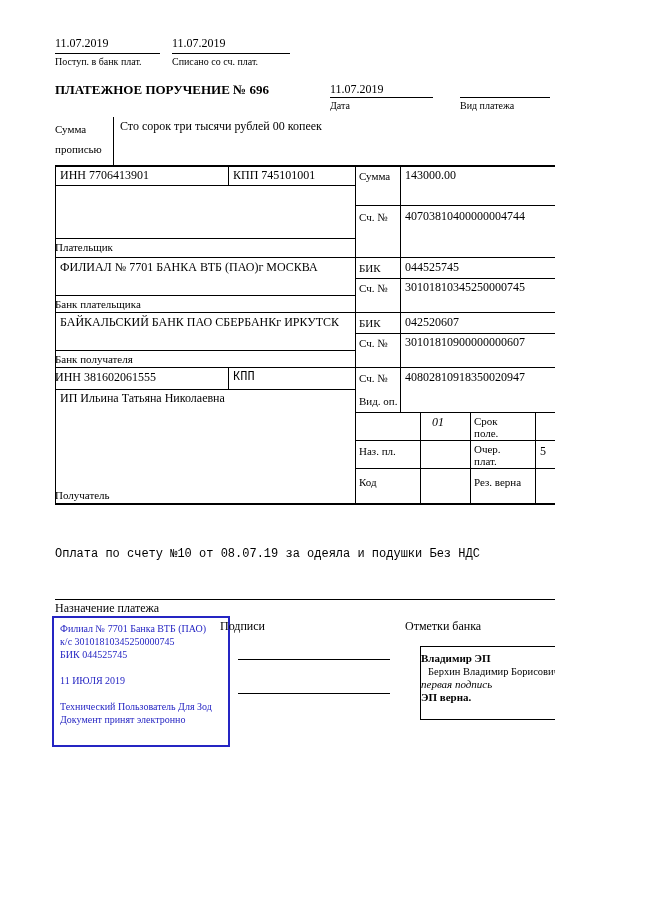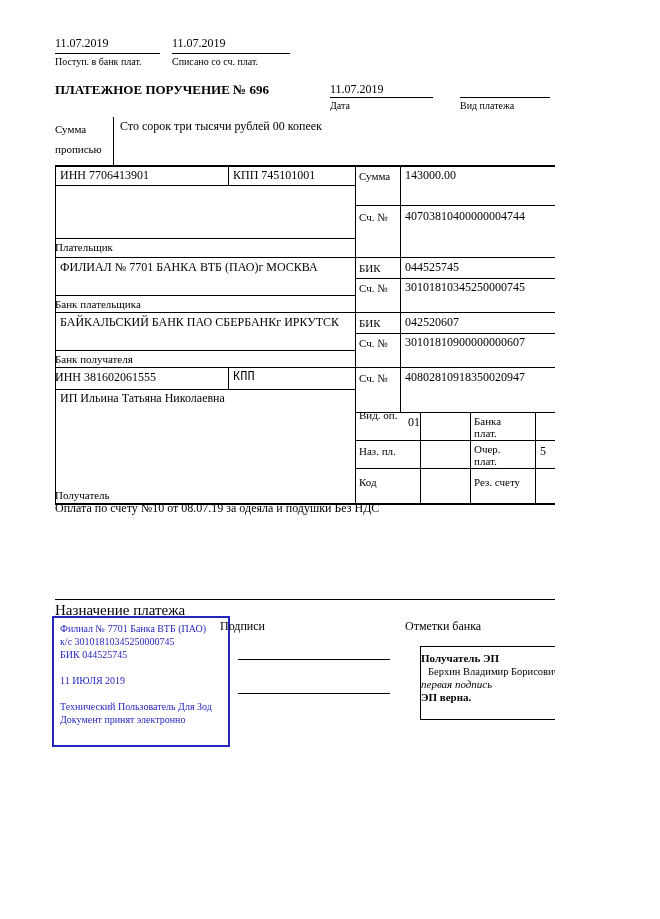--- a/index.html
+++ b/index.html
@@ -4,21 +4,21 @@
 <style>
   * { margin:0; padding:0; box-sizing:border-box; }
   html,body { background:#fff; }
   body { font-family:"Liberation Serif","DejaVu Serif",serif; color:#000; }
   .page { position:relative; width:555px; height:919px; background:#fff; overflow:hidden; }
   .t  { position:absolute; white-space:nowrap; line-height:1.15; }
   .tw { position:absolute; white-space:normal; }
   .hl { position:absolute; height:1px; background:#000; }
   .vl { position:absolute; width:1px; background:#000; }
   .box { position:absolute; border:1px solid #000; }
-  .f8 { font-size:10px; } .f9 { font-size:15px; } .f10 { font-size:10px; }
+  .f8 { font-size:10px; } .f9 { font-size:12px; } .f10 { font-size:10px; }
   .f11 { font-size:11px; } .f12 { font-size:12px; } .f13 { font-size:13px; }
   .b { font-weight:bold; } .i { font-style:italic; } .ctr { text-align:left; }
   .stamp-inner { padding:4px 6px; font-size:10px; line-height:13px; }
   .stamp-gap { margin-top:13px; }
 </style>
 </head>
 <body>
 
 <div class="page">
 
@@ -95,49 +95,49 @@
   <div class="t f12" style="left:405px; top:336px;">30101810900000000607</div>
   <div class="t f11" style="left:55px;  top:353px;">Банк получателя</div>
 
   <div class="t f12" style="left:55px;  top:371px;">ИНН 381602061555</div>
   <div class="t f12" style="left:233px; top:371px;font-family:Liberation Mono, monospace;">КПП</div>
   <div class="t f11" style="left:359px; top:372px;">Сч. №</div>
   <div class="t f12" style="left:405px; top:371px;">40802810918350020947</div>
   <div class="t f12" style="left:60px;  top:392px;">ИП Ильина Татьяна Николаевна</div>
   <div class="t f11" style="left:55px;  top:489px;">Получатель</div>
 
-  <div class="t f11" style="left:359px; top:409px;font-family:Liberation Serif, serif;">Вид. оп.</div>
-  <div class="t f12" style="left:408px; top:416px;">01</div>
-  <div class="tw f11" style="left:474px; top:415px; width:40px; line-height:12px;">Банка плат.</div>
+  <div class="t f11" style="left:359px; top:395px;font-family:Liberation Serif, serif;">Вид. оп.</div>
+  <div class="t f12" style="left:432px; top:416px;font-style:italic;">01</div>
+  <div class="tw f11" style="left:474px; top:415px; width:40px; line-height:12px;">Срок поле.</div>
   <div class="t f11" style="left:359px; top:445px;">Наз. пл.</div>
   <div class="tw f11" style="left:474px; top:443px; width:40px; line-height:12px;">Очер. плат.</div>
   <div class="t f12" style="left:540px; top:445px;">5</div>
   <div class="t f11" style="left:359px; top:476px;">Код</div>
-  <div class="t f11" style="left:474px; top:476px;">Рез. счету</div>
+  <div class="t f11" style="left:474px; top:476px;">Рез. верна</div>
 
-  <div class="t f12" style="left:55px; top:502px;">Оплата по счету №10 от 08.07.19 за одеяла и подушки Без НДС</div>
+  <div class="t f12" style="left:55px; top:548px;font-family:Liberation Mono, monospace;">Оплата по счету №10 от 08.07.19 за одеяла и подушки Без НДС</div>
   <div class="hl" style="left:55px; top:599px; width:557px;"></div>
   <div class="t f9" style="left:55px; top:602px;">Назначение платежа</div>
 
   <div class="box" style="left: 52px; top: 616px; width: 178px; height: 131px; border-width: 2px; border-color: rgb(37, 37, 195);">
     <div class="stamp-inner" style="color: rgb(37, 37, 195);">
       <div>Филиал № 7701 Банка ВТБ (ПАО)</div>
       <div>к/с 30101810345250000745</div>
       <div>БИК 044525745</div>
       <div class="stamp-gap">11 ИЮЛЯ 2019</div>
       <div class="stamp-gap" style="white-space:normal; width:158px;">Технический Пользователь Для Зод</div>
       <div>Документ принят электронно</div>
     </div>
   </div>
 
   <div class="t f12 ctr" style="left:220px; top:620px; width:140px;">Подписи</div>
   <div class="t f12 ctr" style="left:405px; top:620px; width:185px;">Отметки банка</div>
   <div class="hl" style="left:238px; top:659px; width:152px;"></div>
   <div class="hl" style="left:238px; top:693px; width:152px;"></div>
 
   <div class="box" style="left:420px; top:646px; width:180px; height:74px;">
-    <div class="ctr b f11" style="margin-top:5px;">Получатель ЭП</div>
+    <div class="ctr b f11" style="margin-top:5px;">Владимир ЭП</div>
     <div style="font-size:10.5px; margin:2px 0 0 7px;">Берхин Владимир Борисович</div>
     <div class="ctr i" style="font-size:11px; margin-top:1px;">первая подпись</div>
     <div class="ctr b f11" style="margin-top:1px;">ЭП верна.</div>
   </div>
 
 </div>
 
 </body></html>

